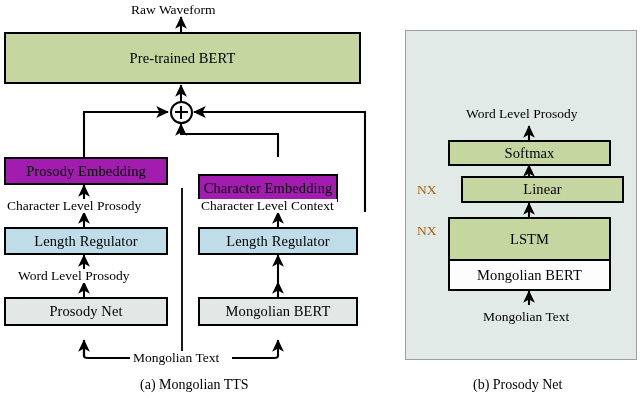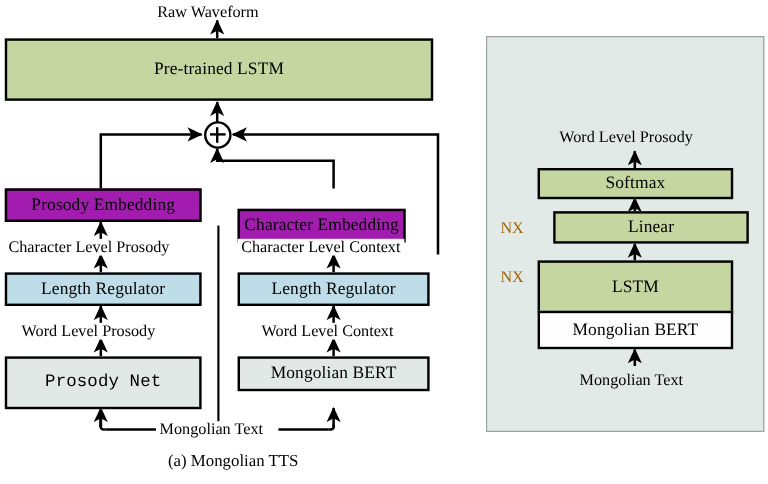--- a/index.html
+++ b/index.html
@@ -149,44 +149,43 @@
       <line x1="529" y1="217" x2="529" y2="203" marker-end="url(#arrhead)"></line>
 
       <line x1="529" y1="259" x2="529" y2="244" marker-end="url(#arrhead)"></line>
 
       <line x1="529" y1="305" x2="529" y2="291" marker-end="url(#arrhead)"></line>
     </g>
   </svg>
 
   <div class="caption" style="left:131px; top:3px;">Raw Waveform</div>
 
-  <div class="node green" style="left:4px; top:32px; width:357px; height:52px;">Pre-trained LSTM</div>
+  <div class="node green" style="left:4px; top:32px; width:357px; height:52px;">Pre-trained BERT</div>
 
   <div style="position:absolute; left:170px; top:101px; width:23px; height:23px; border:2.2px solid #000; border-radius:50%; background:#fff; box-sizing:border-box;">
     <div style="position:absolute; left:2.5px; top:8.2px; width:13.5px; height:2.2px; background:#000;"></div>
     <div style="position:absolute; left:8.2px; top:2.5px; width:2.2px; height:13.5px; background:#000;"></div>
   </div>
 
   <div class="node yellow" style="left:4px; top:157px; width:164px; height:28px;">Prosody Embedding</div>
 
   <div class="node yellow" style="left:198px; top:174px; width:140px; height:28px;">Character Embedding</div>
 
   <div class="edgelabel" style="left:4px; top:199px;">Character Level Prosody</div>
 
   <div class="edgelabel" style="left:198px; top:199px;">Character Level Context</div>
 
   <div class="node blue" style="left:4px; top:227px; width:164px; height:28px;">Length Regulator</div>
 
   <div class="node blue" style="left:198px; top:227px; width:160px; height:28px;">Length Regulator</div>
 
   <div class="edgelabel" style="left:15px; top:269px;">Word Level Prosody</div>
 
-  <div class="edgelabel" style="left:215px; top:269px;">Word Level Context</div>
-
-  <div class="node grey" style="left:4px; top:297px; width:164px; height:44px;font-family:Liberation Mono, monospace;">Prosody Net</div>
+
+  <div class="node grey" style="left:4px; top:297px; width:164px; height:29px;">Prosody Net</div>
 
   <div class="node grey" style="left:198px; top:297px; width:160px; height:29px;">Mongolian BERT</div>
 
   <div class="edgelabel" style="left:130px; top:351px;">Mongolian Text</div>
 
   <div class="subcaption" style="left:118px; top:378px;margin-left:22px;">(a) Mongolian TTS</div>
 
   <div class="edgelabel onpanel" style="left:463px; top:107px;">Word Level Prosody</div>
 
   <div class="node green" style="left:448px; top:140px; width:163px; height:26px;">Softmax</div>
@@ -196,14 +195,15 @@
   <div class="node green" style="left:441px; top:176px; width:163px; height:27px;margin-left:20px;">Linear</div>
 
   <div class="nx" style="left:417px; top:224px;">NX</div>
 
   <div class="node green" style="left:448px; top:217px; width:163px; height:44px;">LSTM</div>
 
   <div class="node white" style="left:448px; top:259px; width:163px; height:32px;">Mongolian BERT</div>
 
   <div class="edgelabel onpanel" style="left:480px; top:310px;">Mongolian Text</div>
 
+  <div class="subcaption" style="left:473px; top:378px;">(b) Prosody Net</div>
 
 </div>
 
 </body></html>

